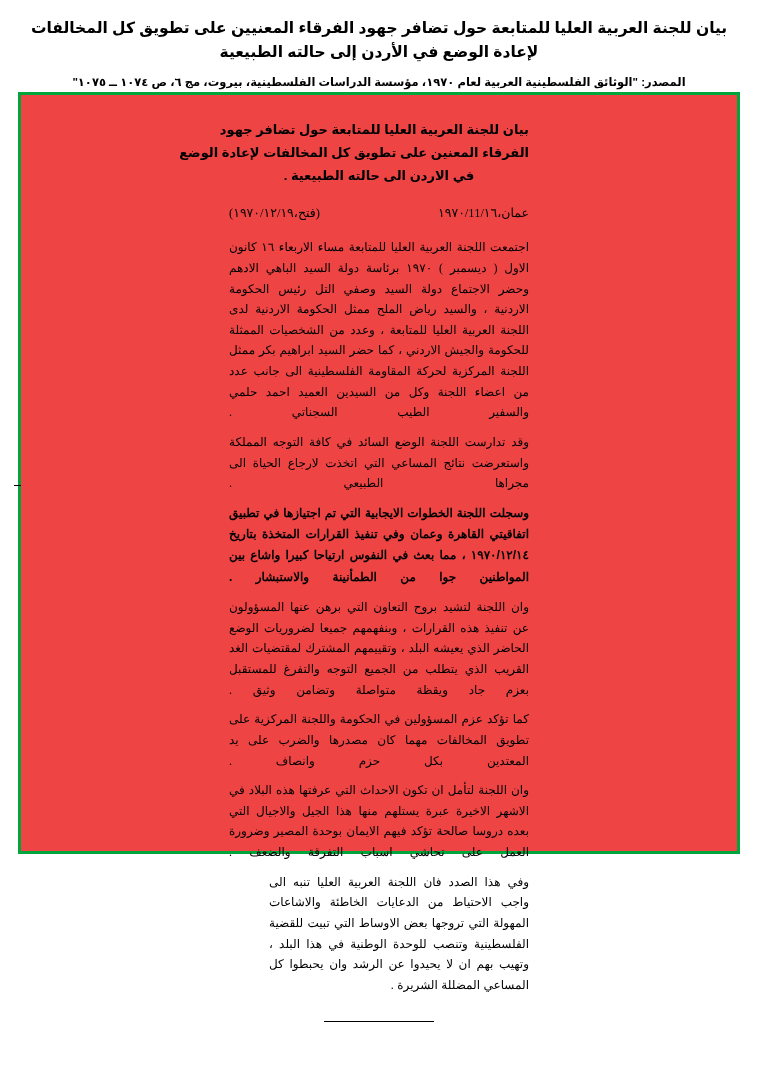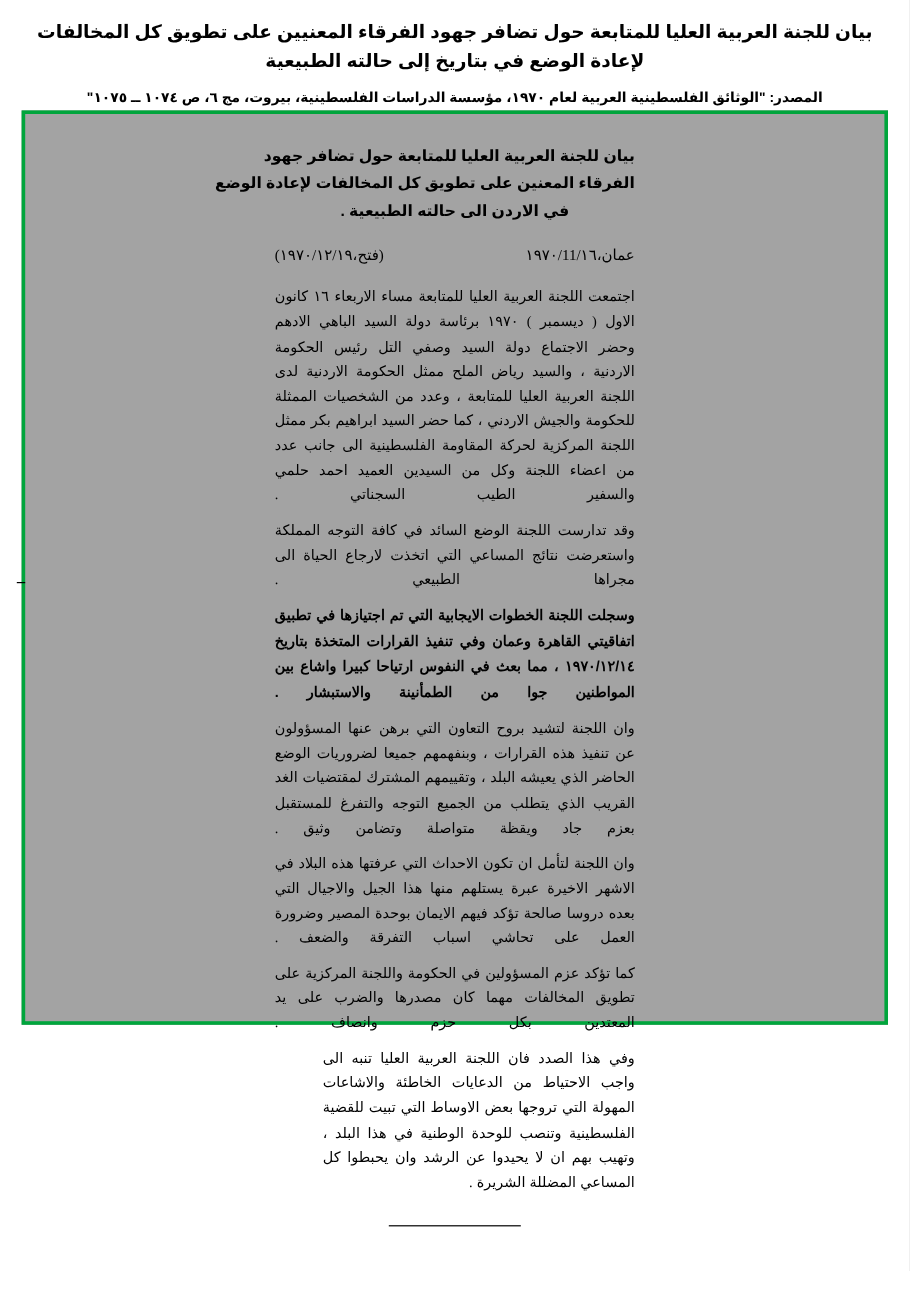--- a/index.html
+++ b/index.html
@@ -45,21 +45,21 @@
 
   
   .frame {
     position: absolute;
     left: 18px;
     right: 18px;
     top: 92px;
     bottom: 12px;
     border: 3px solid #00a53c;
     box-sizing: border-box;
-    background: #a3a3a3;
+    background: #ef4444;
   }
 
   .frame-inner {
     position: absolute;
     inset: 0;
     padding: 24px 0 0 0;
     box-sizing: border-box;
   }
 
   
@@ -123,21 +123,21 @@
     background: #000;
   }
 </style>
 </head>
 <body>
 
 <div class="page">
 
   <div class="doc-header">
     <div class="title-line">بيان للجنة العربية العليا للمتابعة حول تضافر جهود الفرقاء المعنيين على تطويق كل المخالفات</div>
-    <div class="title-line">لإعادة الوضع في بتاريخ إلى حالته الطبيعية</div>
+    <div class="title-line">لإعادة الوضع في الأردن إلى حالته الطبيعية</div>
     <div class="source-line">المصدر: "الوثائق الفلسطينية العربية لعام ١٩٧٠، مؤسسة الدراسات الفلسطينية، بيروت، مج ٦، ص ١٠٧٤ ــ ١٠٧٥"</div>
   </div>
 
   <div class="frame">
     <div class="edge-tick"></div>
     <div class="frame-inner">
       <div class="col">
 
         <div class="doc-title">
           <div>بيان للجنة العربية العليا للمتابعة حول تضافر جهود</div>
@@ -147,22 +147,22 @@
 
         <div class="datebar">
           <span>عمان،١٩٧٠/11/١٦</span>
           <span>(فتح،١٩٧٠/١٢/١٩)</span>
         </div>
 
         <p class="para">اجتمعت اللجنة العربية العليا للمتابعة مساء الاربعاء ١٦ كانون الاول ( ديسمبر ) ١٩٧٠ برئاسة دولة السيد الباهي الادهم وحضر الاجتماع دولة السيد وصفي التل رئيس الحكومة الاردنية ، والسيد رياض الملح ممثل الحكومة الاردنية لدى اللجنة العربية العليا للمتابعة ، وعدد من الشخصيات الممثلة للحكومة والجيش الاردني ، كما حضر السيد ابراهيم بكر ممثل اللجنة المركزية لحركة المقاومة الفلسطينية الى جانب عدد من اعضاء اللجنة وكل من السيدين العميد احمد حلمي والسفير الطيب السجناتي .</p>
         <p class="para">وقد تدارست اللجنة الوضع السائد في كافة التوجه المملكة واستعرضت نتائج المساعي التي اتخذت لارجاع الحياة الى مجراها الطبيعي .</p>
         <p class="para bold">وسجلت اللجنة الخطوات الايجابية التي تم اجتيازها في تطبيق اتفاقيتي القاهرة وعمان وفي تنفيذ القرارات المتخذة بتاريخ ١٩٧٠/١٢/١٤ ، مما بعث في النفوس ارتياحا كبيرا واشاع بين المواطنين جوا من الطمأنينة والاستبشار .</p>
         <p class="para">وان اللجنة لتشيد بروح التعاون التي برهن عنها المسؤولون عن تنفيذ هذه القرارات ، وبنفهمهم جميعا لضروريات الوضع الحاضر الذي يعيشه البلد ، وتقييمهم المشترك لمقتضيات الغد القريب الذي يتطلب من الجميع التوجه والتفرغ للمستقبل بعزم جاد ويقظة متواصلة وتضامن وثيق .</p>
+        <p class="para">كما تؤكد عزم المسؤولين في الحكومة واللجنة المركزية على تطويق المخالفات مهما كان مصدرها والضرب على يد المعتدين بكل حزم وانصاف .</p>
         <p class="para">وان اللجنة لتأمل ان تكون الاحداث التي عرفتها هذه البلاد في الاشهر الاخيرة عبرة يستلهم منها هذا الجيل والاجيال التي بعده دروسا صالحة تؤكد فيهم الايمان بوحدة المصير وضرورة العمل على تحاشي اسباب التفرقة والضعف .</p>
-        <p class="para">كما تؤكد عزم المسؤولين في الحكومة واللجنة المركزية على تطويق المخالفات مهما كان مصدرها والضرب على يد المعتدين بكل حزم وانصاف .</p>
         <p class="para last-normal">وفي هذا الصدد فان اللجنة العربية العليا تنبه الى واجب الاحتياط من الدعايات الخاطئة والاشاعات المهولة التي تروجها بعض الاوساط التي تبيت للقضية الفلسطينية وتنصب للوحدة الوطنية في هذا البلد ، وتهيب بهم ان لا يحيدوا عن الرشد وان يحبطوا كل المساعي المضللة الشريرة .</p>
 
         <div class="rule"></div>
       </div>
     </div>
   </div>
 
 </div>
 
 </body></html>

